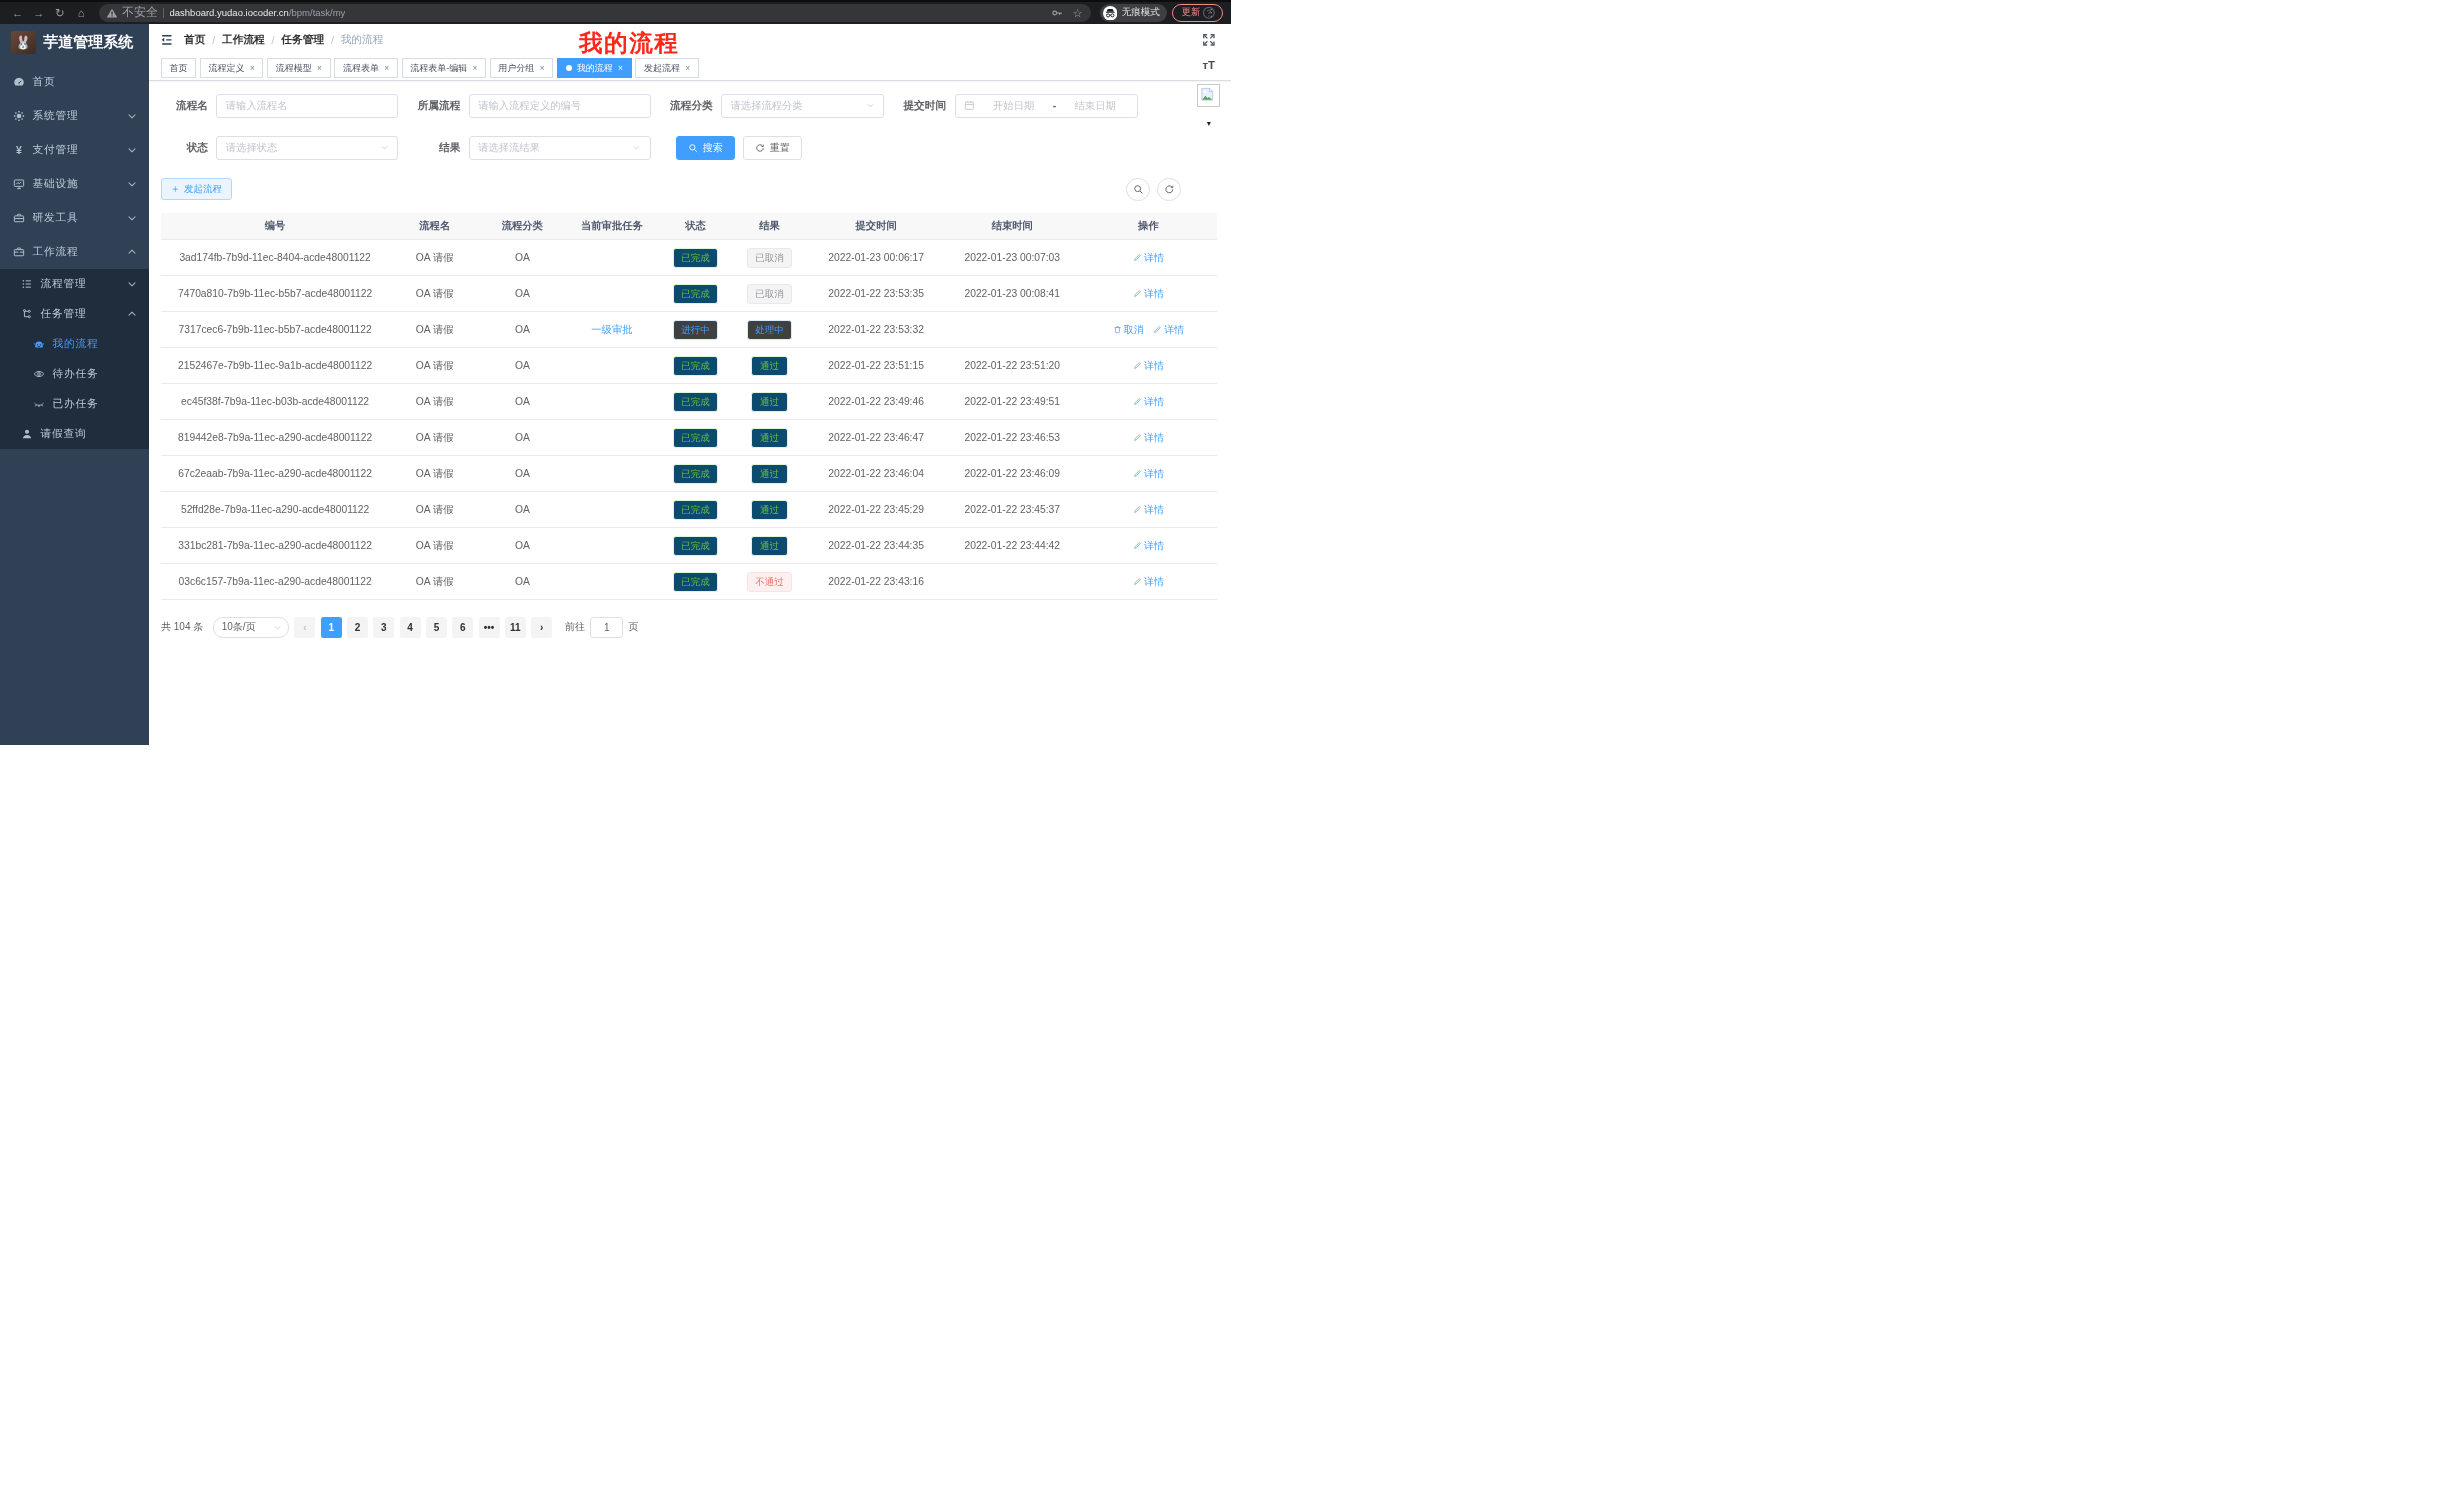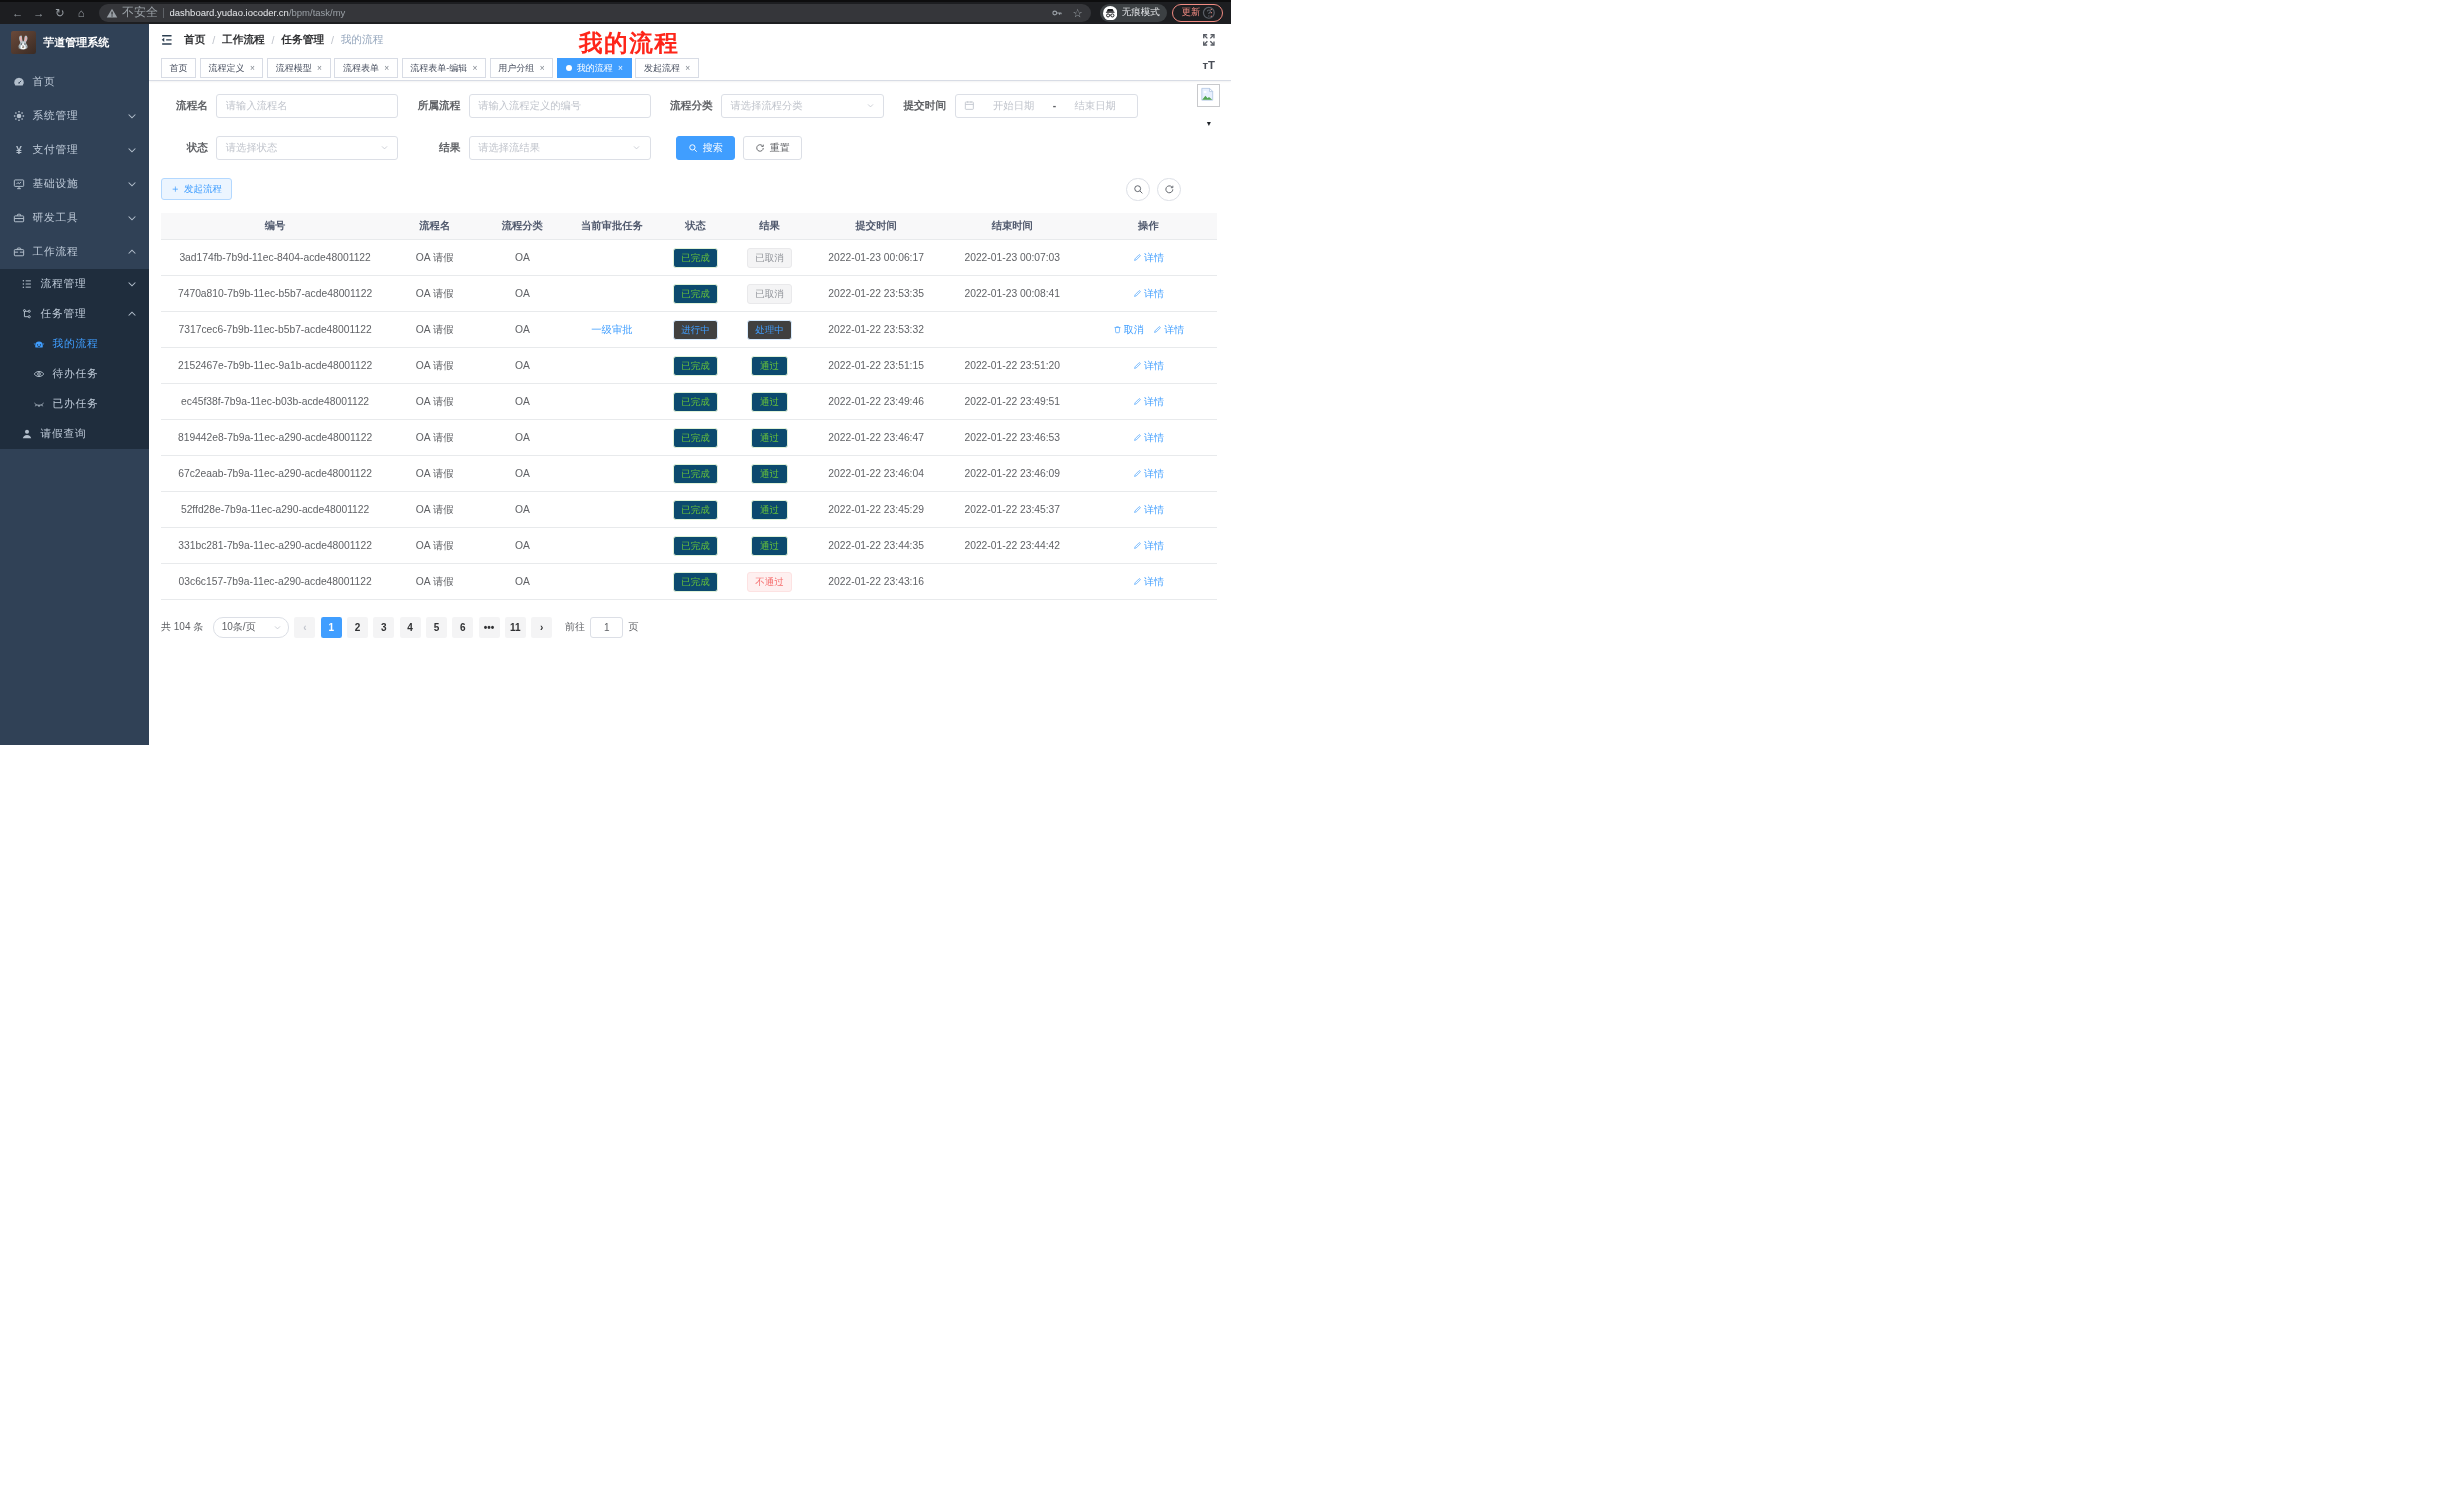--- a/index.html
+++ b/index.html
@@ -17,21 +17,21 @@
   .pill-right { display:flex; align-items:center; gap:9px; margin-left:auto; }
   .incog { height:18px; background:#3c4043; border-radius:9px; display:flex; align-items:center; gap:4.6px; padding:0 7.6px 0 2.3px; color:#e8eaed; font-size:9.5px; flex:0 0 auto;}
   .update-pill { height:17.5px; border:1.1px solid #f28b82; border-radius:9px; display:flex; align-items:center; gap:6px; padding:0 6px 0 8.4px; color:#f28b82; font-size:9.5px; flex:0 0 auto; cursor:pointer;}
   .vdots { font-size:10px; color:#f28b82; }
 
   
   .app { display:flex; height:721px; }
   .sidebar { width:149px; background:#304156; color:#bfcbd9; flex:0 0 auto; display:flex; flex-direction:column; }
   .logo-row { display:flex; align-items:center; gap:7.6px; padding:7.6px 0 6px 10.7px; }
   .logo-img { width:25px; height:23px; border-radius:2.3px; background:linear-gradient(140deg,#6b4a3a,#3a2b24); display:flex; align-items:center; justify-content:center; font-size:13px; overflow:hidden; }
-  .app-title { color:#fff; font-weight:bold; font-size:11px; }
+  .app-title { color:#fff; font-weight:bold; font-size:15px; }
   .menu { flex:1; overflow:hidden; padding-top:4.6px; }
   .menu-item { display:flex; align-items:center; gap:7.6px; cursor:pointer; font-size:10.7px; color:#bfcbd9; }
   .menu-item .i { color:#b3bfcc; }
   .menu-item.lvl1 { height:34px; padding:0 10.7px 0 13px; }
   .menu-item.lvl2 { height:30px; padding:0 10.7px 0 21px; }
   .menu-item.lvl3 { height:30px; padding:0 10.7px 0 33px; }
   .menu-item.in-group { background:#1f2d3d; }
   .menu-item.active, .menu-item.active .i { color:#409eff; }
   .mi-label { flex:1; letter-spacing:0.8px; }
   .mi-chev { margin-left:auto; color:#8a97a6; }

